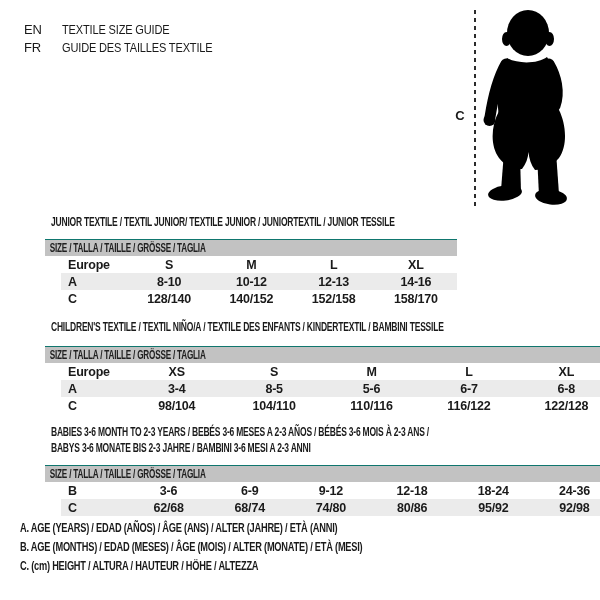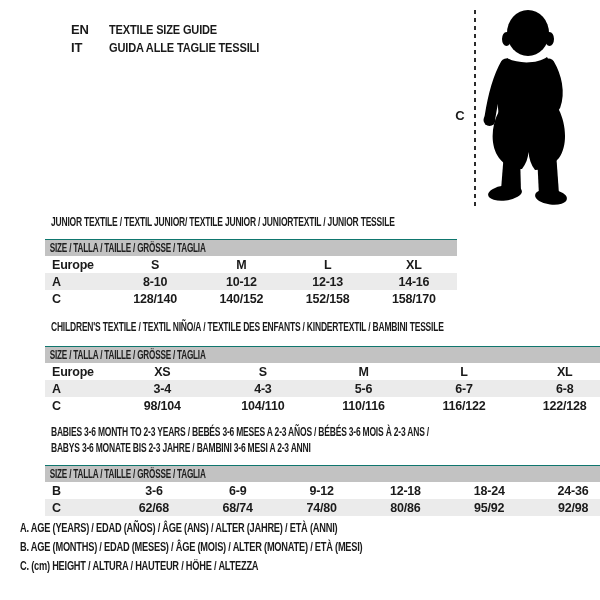--- a/index.html
+++ b/index.html
@@ -9,21 +9,21 @@
     position: relative;
     overflow: hidden;
     font-family: "Liberation Sans", sans-serif;
     color: #1a1a1a;
     -webkit-font-smoothing: antialiased;
   }
   .abs { position: absolute; }
 
   
   .lang-block { left: 24px; top: 20px; }
-  .lang-row { display: flex; height: 18.4px; align-items: center; font-size: 13px; font-weight: 700; margin-left: 47px; }
+  .lang-row { display: flex; height: 18.4px; align-items: center; font-size: 13px; font-weight: 400; }
   .lang-code { width: 38px; letter-spacing: -0.2px; }
   .lang-title { white-space: nowrap; letter-spacing: -0.2px; transform: scaleX(0.85); transform-origin: 0 50%; }
 
   
   .measure-line {
     left: 474px; top: 10px; width: 2px; height: 197px;
     background: repeating-linear-gradient(180deg, #2b2b2b 0 4px, transparent 4px 8px);
   }
   .measure-label { left: 452px; top: 108px; width: 16px; text-align: center; font-size: 13px; font-weight: 700; }
   .toddler { left: 483px; top: 6px; }
@@ -48,21 +48,21 @@
   }
   .t1 .tbl-bar { top: 24px; }
   .t2 .tbl-bar { top: 26px; }
   .t3 .tbl-bar { top: 40px; }
   .tbl-bar span {
     padding-left: 7px; font-size: 12px; font-weight: 700; white-space: nowrap;
     letter-spacing: -0.3px; transform: scaleX(0.68); transform-origin: 0 50%;
     color: #202020;
   }
 
-  .tbl-rows { position: absolute; left: 0; right: 0; }
+  .tbl-rows { position: absolute; left: 16px; right: 0; }
   .t1 .tbl-rows { top: 41px; }
   .t2 .tbl-rows { top: 43px; }
   .t3 .tbl-rows { top: 57px; }
   .tbl-row { display: flex; height: 17px; align-items: center; }
   .tbl-row.shaded { background: #ebebeb; }
   .row-label { width: 60px; padding-left: 7px; font-size: 12.5px; font-weight: 700; letter-spacing: -0.2px; }
   .cell { flex: 1; text-align: center; font-size: 12.5px; font-weight: 700; letter-spacing: -0.2px; }
 
   
   .footnotes { left: 20px; top: 521px; }
@@ -73,22 +73,22 @@
 </style>
 </head>
 <body>
 
 <div class="abs lang-block">
   <div class="lang-row">
     <span class="lang-code">EN</span>
     <span class="lang-title">TEXTILE SIZE GUIDE</span>
   </div>
   <div class="lang-row">
-    <span class="lang-code">IT</span>
-    <span class="lang-title">GUIDA ALLE TAGLIE TESSILI</span>
+    <span class="lang-code">FR</span>
+    <span class="lang-title">GUIDE DES TAILLES TEXTILE</span>
   </div>
 </div>
 
 <div class="abs measure-line"></div>
 <div class="abs measure-label">C</div>
 
 <svg class="abs toddler" width="112" height="201" viewBox="0 0 112 201" xmlns="http://www.w3.org/2000/svg" fill="#000000">
 
   <ellipse cx="45" cy="27" rx="21" ry="23"></ellipse>
 
@@ -154,21 +154,21 @@
       <span class="row-label">Europe</span>
       <span class="cell">XS</span>
       <span class="cell">S</span>
       <span class="cell">M</span>
       <span class="cell">L</span>
       <span class="cell">XL</span>
     </div>
     <div class="tbl-row shaded">
       <span class="row-label">A</span>
       <span class="cell">3-4</span>
-      <span class="cell">4-3</span>
+      <span class="cell">8-5</span>
       <span class="cell">5-6</span>
       <span class="cell">6-7</span>
       <span class="cell">6-8</span>
     </div>
     <div class="tbl-row">
       <span class="row-label">C</span>
       <span class="cell">98/104</span>
       <span class="cell">104/110</span>
       <span class="cell">110/116</span>
       <span class="cell">116/122</span>

